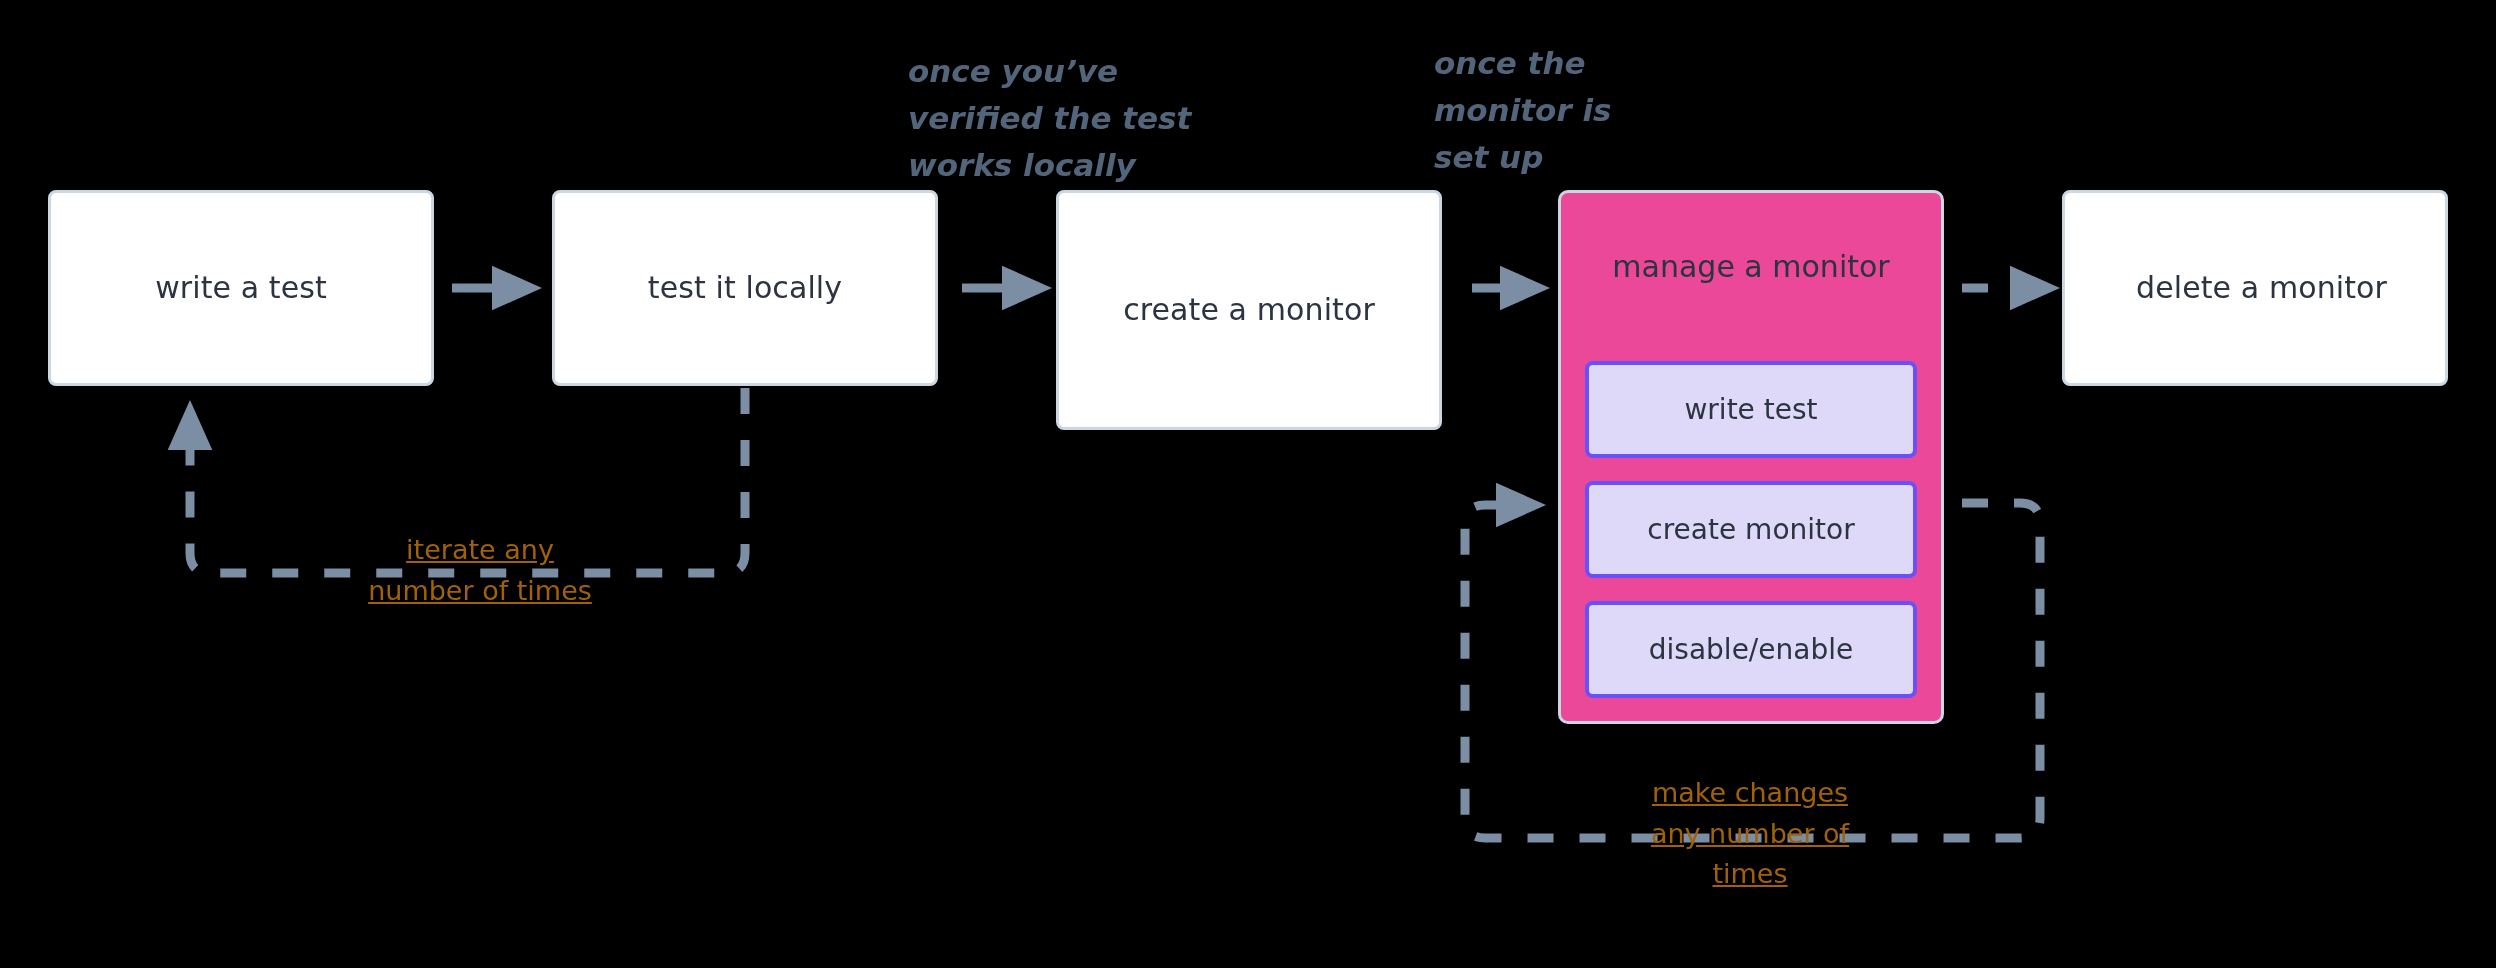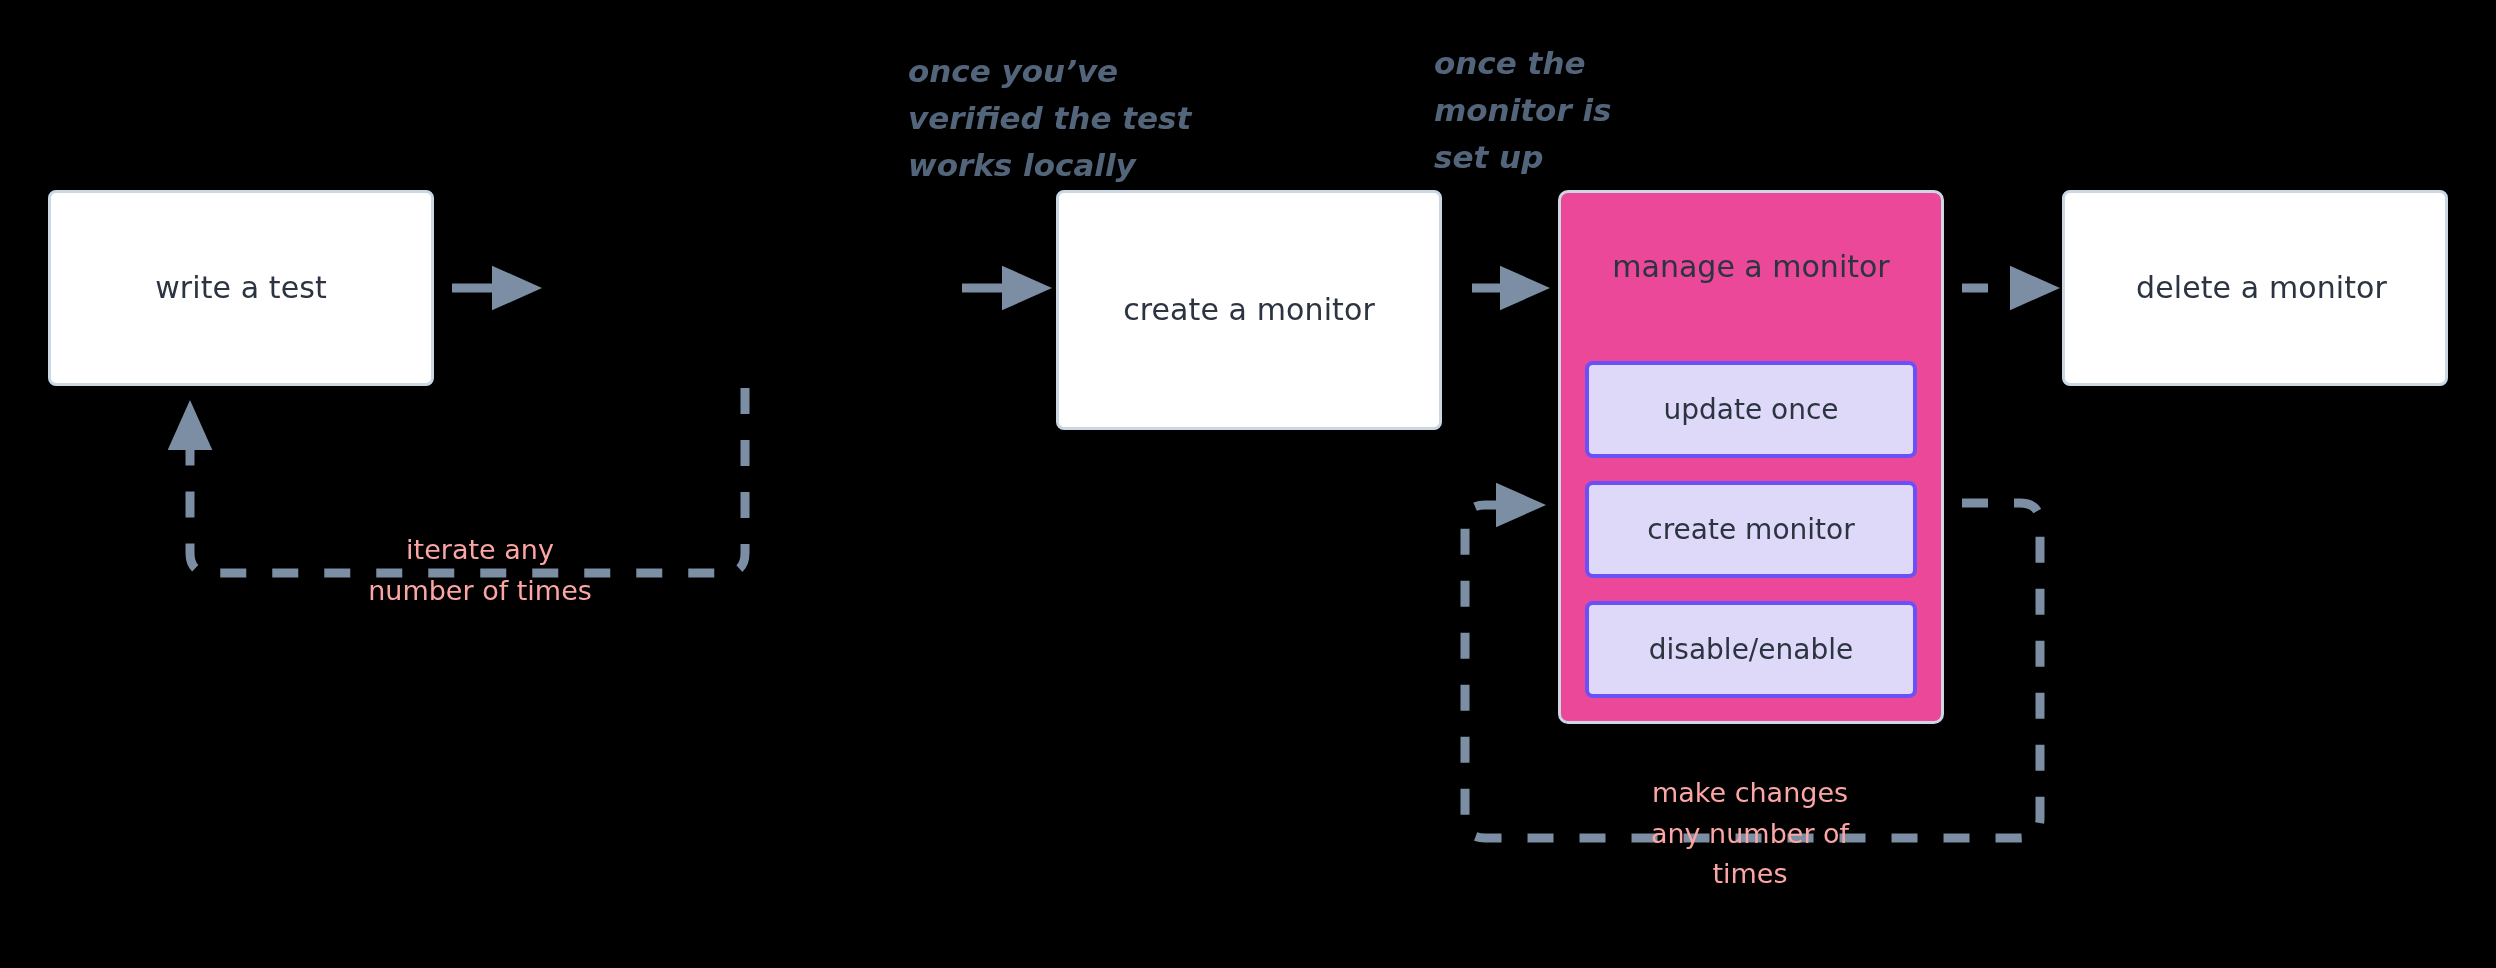--- a/index.html
+++ b/index.html
@@ -86,24 +86,25 @@
     font-size: 31px;
     font-style: italic;
     font-weight: 600;
     color: #53657a;
     line-height: 1.52;
     white-space: pre-line;
   }
   .loop-label {
     position: absolute;
     font-size: 27px;
-    color: #fca5a5;
+    color: #a16207;
     line-height: 1.5;
     text-align: center;
     white-space: pre-line;
+    text-decoration: underline;
   }
 </style>
 </head>
 <body>
 
 <div id="canvas">
 
   <svg class="edges" viewBox="0 0 2496 968">
     <defs>
       <marker id="arrowhead" markerWidth="6" markerHeight="6" refX="3.6" refY="3" orient="auto" markerUnits="strokeWidth">
@@ -127,30 +128,33 @@
 
     <g stroke="#7b8ea3" stroke-width="9" fill="none" stroke-linecap="butt">
       <path d="M1962,503 L2020,503 Q2040,503 2040,523 L2040,818 Q2040,838 2020,838 L1485,838 Q1465,838 1465,818 L1465,525 Q1465,505 1485,505 L1528,505" stroke-dasharray="26 26" marker-end="url(#arrowhead)"></path>
     </g>
   </svg>
 
   <div class="node" style="left:48px; top:190px; width:386px; height:196px;">
     <div class="node-label">write a test</div>
   </div>
 
+  <div class="node" style="left:552px; top:190px; width:386px; height:196px;">
+    <div class="node-label">test it locally</div>
+  </div>
 
   <div class="node" style="left:1056px; top:190px; width:386px; height:240px;">
     <div class="node-label">create a monitor</div>
   </div>
 
   <div class="manage-node" style="left:1558px; top:190px; width:386px; height:534px;">
     <div class="manage-title">manage a monitor</div>
     <div class="sub-list">
       <div class="sub-node">
-        <span class="sub-label">update once</span>
+        <span class="sub-label">write test</span>
       </div>
       <div class="sub-node">
         <span class="sub-label">create monitor</span>
       </div>
       <div class="sub-node">
         <span class="sub-label">disable/enable</span>
       </div>
     </div>
   </div>
 

